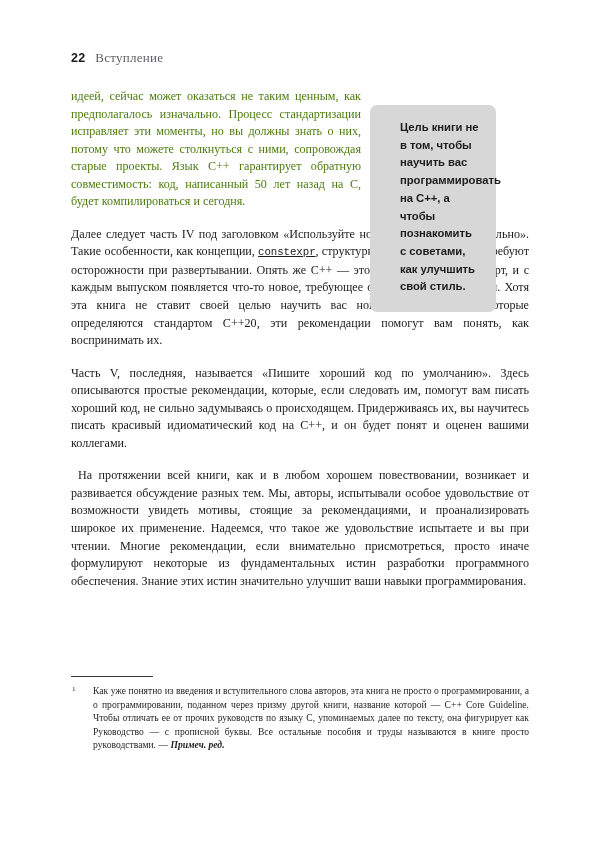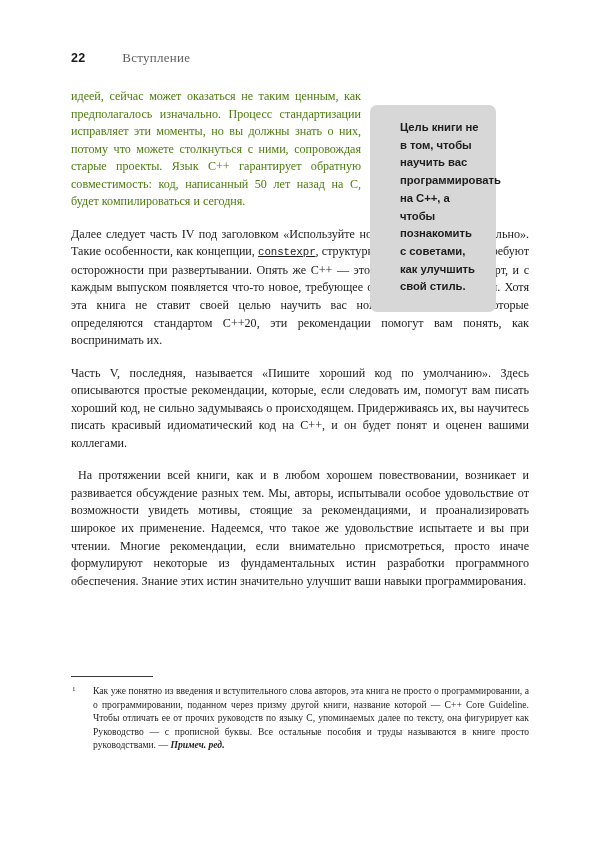--- a/index.html
+++ b/index.html
@@ -20,21 +20,21 @@
     background: #ffffff;
   }
 
   
   .running-head {
     position: absolute;
     left: 71px;
     top: 50px;
     display: flex;
     align-items: baseline;
-    gap: 37px;
+    gap: 10px;
   }
   .folio {
     font-family: "Liberation Sans", sans-serif;
     font-size: 12.5px;
     font-weight: bold;
     color: #1b1b1b;
     letter-spacing: 0.2px;
   }
   .chapter-name {
     font-family: Liberation Serif, serif;

